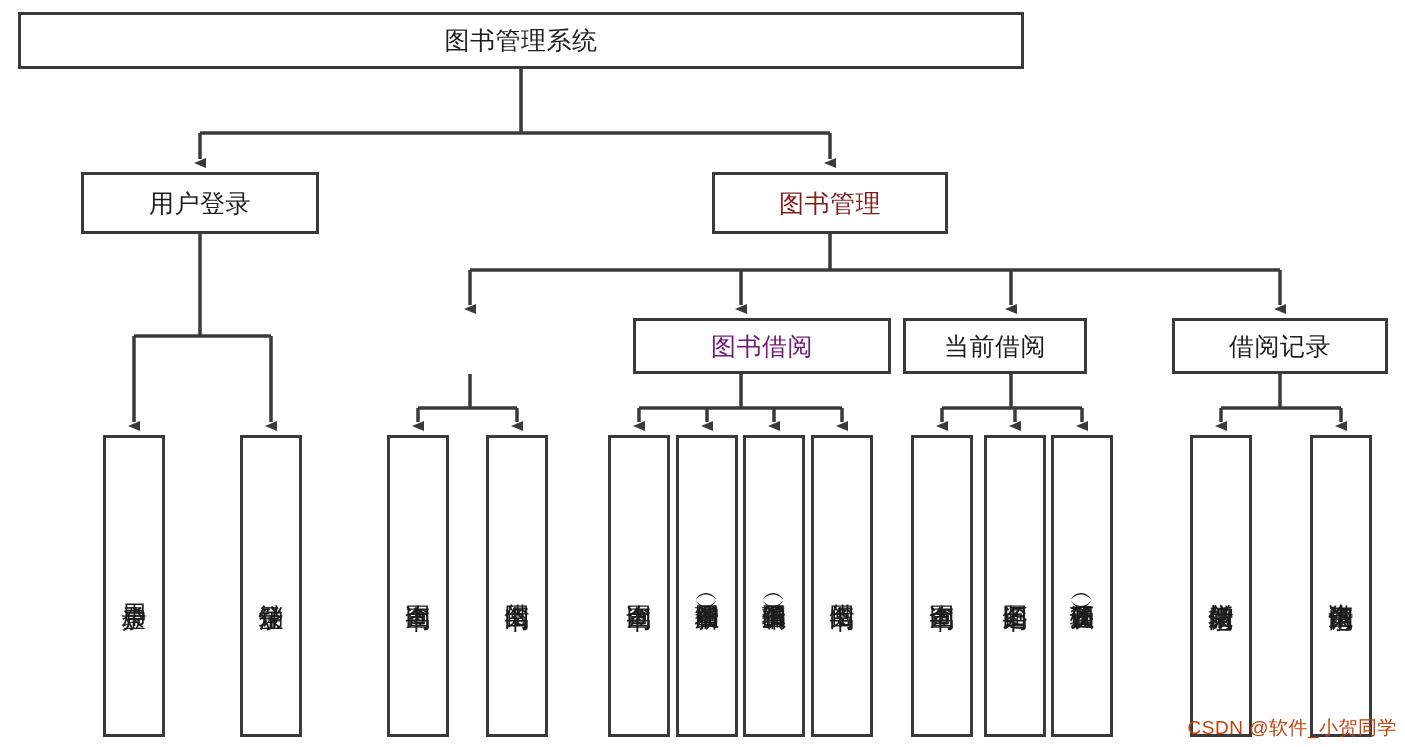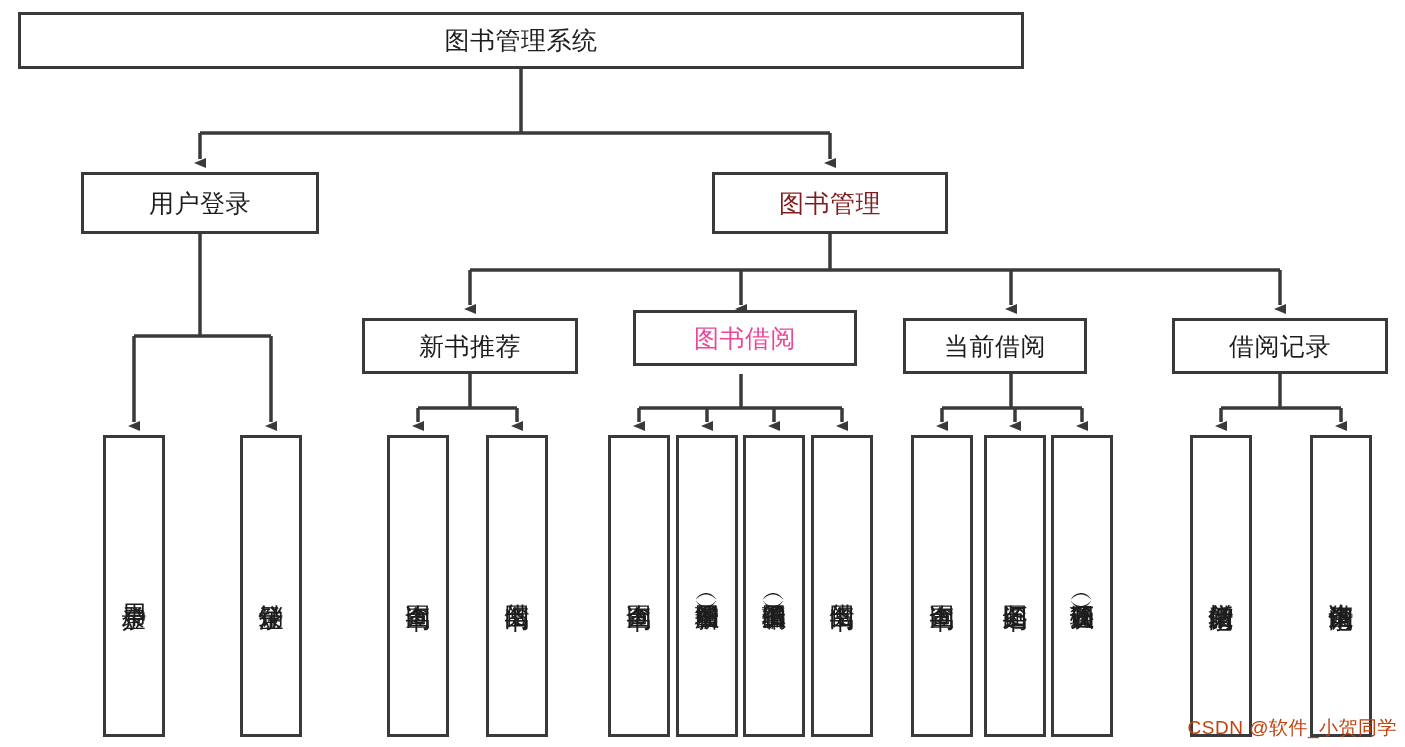--- a/index.html
+++ b/index.html
@@ -132,24 +132,21 @@
     <span class="label">图书管理系统</span>
   </div>
 
   <div class="node horiz" id="node-l2-0" style="left: 81px; top: 172px; width: 238px; height: 62px; border-color: rgb(58, 58, 58); color: rgb(29, 29, 29);">
     <span class="label">用户登录</span>
   </div>
   <div class="node horiz" id="node-l2-1" style="left: 712px; top: 172px; width: 236px; height: 62px; border-color: rgb(58, 58, 58); color: #7f1d1d;">
     <span class="label">图书管理</span>
   </div>
 
-  <div class="node horiz" id="node-l3-0" style="left: 362px; top: 318px; width: 216px; height: 56px; border-color: rgb(58, 58, 58); color: rgb(29, 29, 29);">
-    <span class="label">新书推荐</span>
-  </div>
-  <div class="node horiz" id="node-l3-1" style="left: 633px; top: 310px; width: 224px; height: 56px; border-color: rgb(58, 58, 58); color: #ec4899;">
+  <div class="node horiz" id="node-l3-1" style="left: 633px; top: 318px; width: 258px; height: 56px; border-color: rgb(58, 58, 58); color: #701a75;">
     <span class="label">图书借阅</span>
   </div>
   <div class="node horiz" id="node-l3-2" style="left: 903px; top: 318px; width: 184px; height: 56px; border-color: rgb(58, 58, 58); color: rgb(29, 29, 29);">
     <span class="label">当前借阅</span>
   </div>
   <div class="node horiz" id="node-l3-3" style="left: 1172px; top: 318px; width: 216px; height: 56px; border-color: rgb(58, 58, 58); color: rgb(29, 29, 29);">
     <span class="label">借阅记录</span>
   </div>
 
   <div class="node vert" id="node-l4-0" style="left: 103px; top: 435px; width: 62px; height: 302px; border-color: rgb(58, 58, 58); color: rgb(29, 29, 29);">

